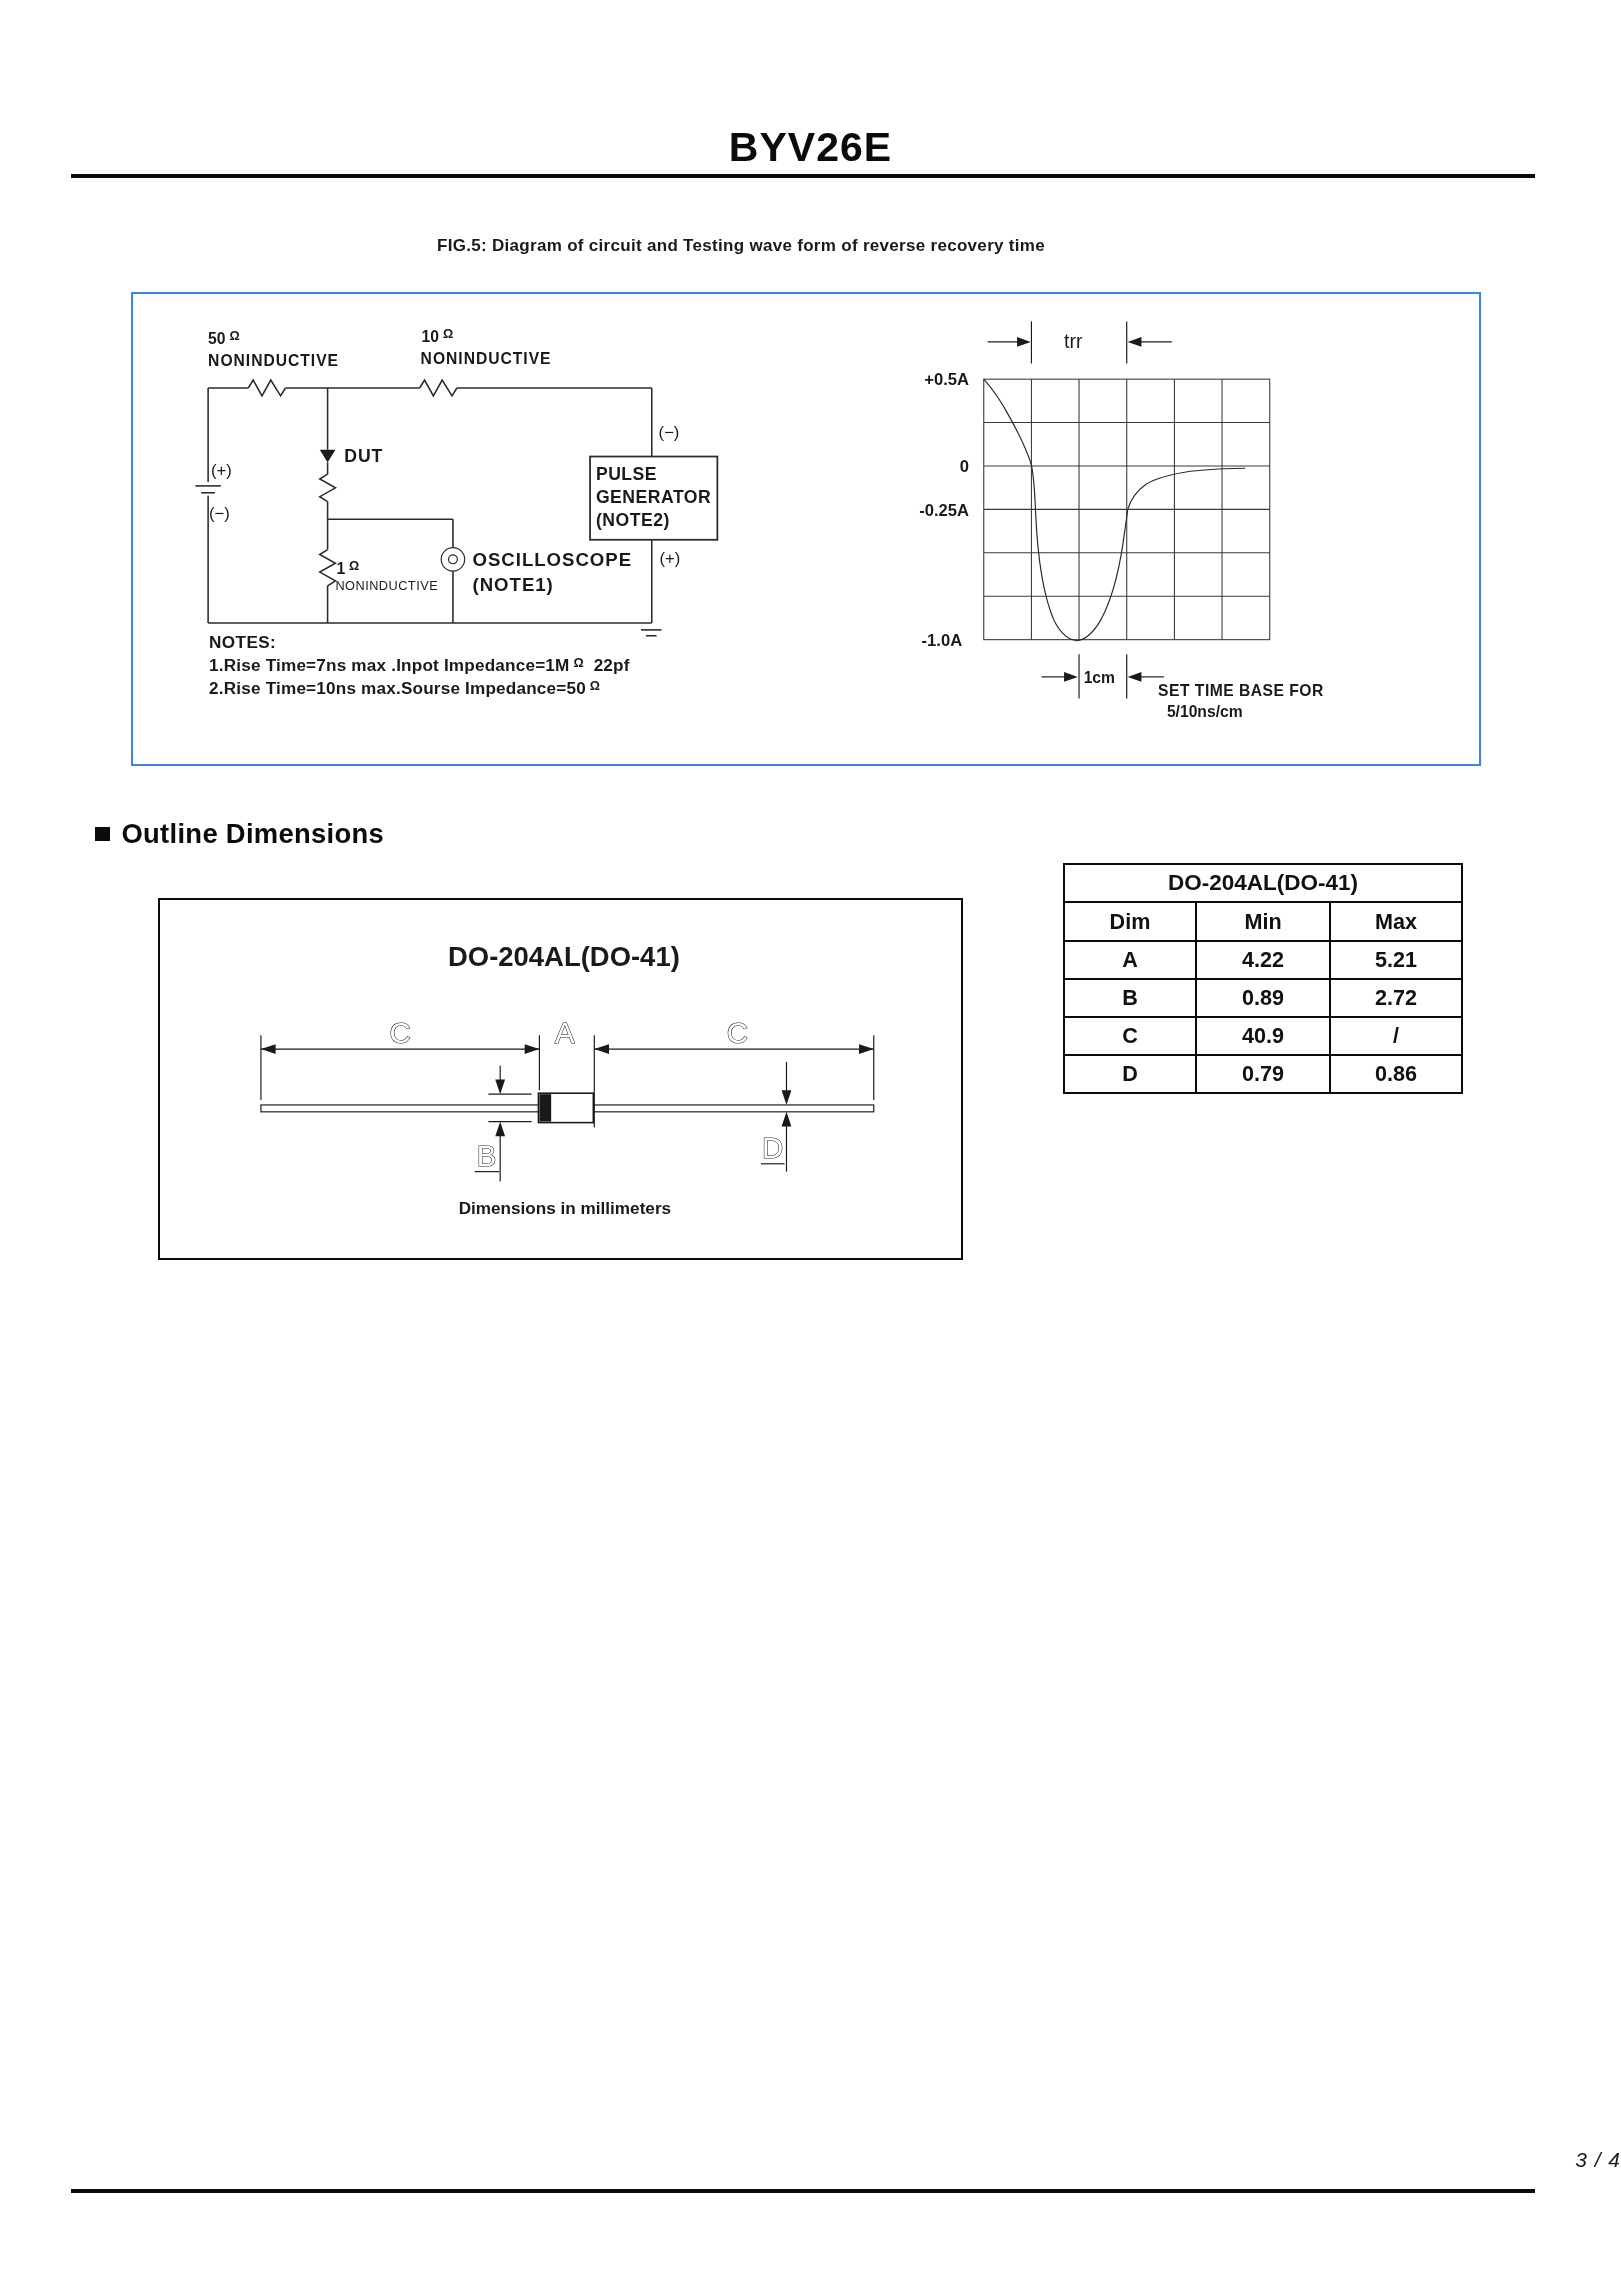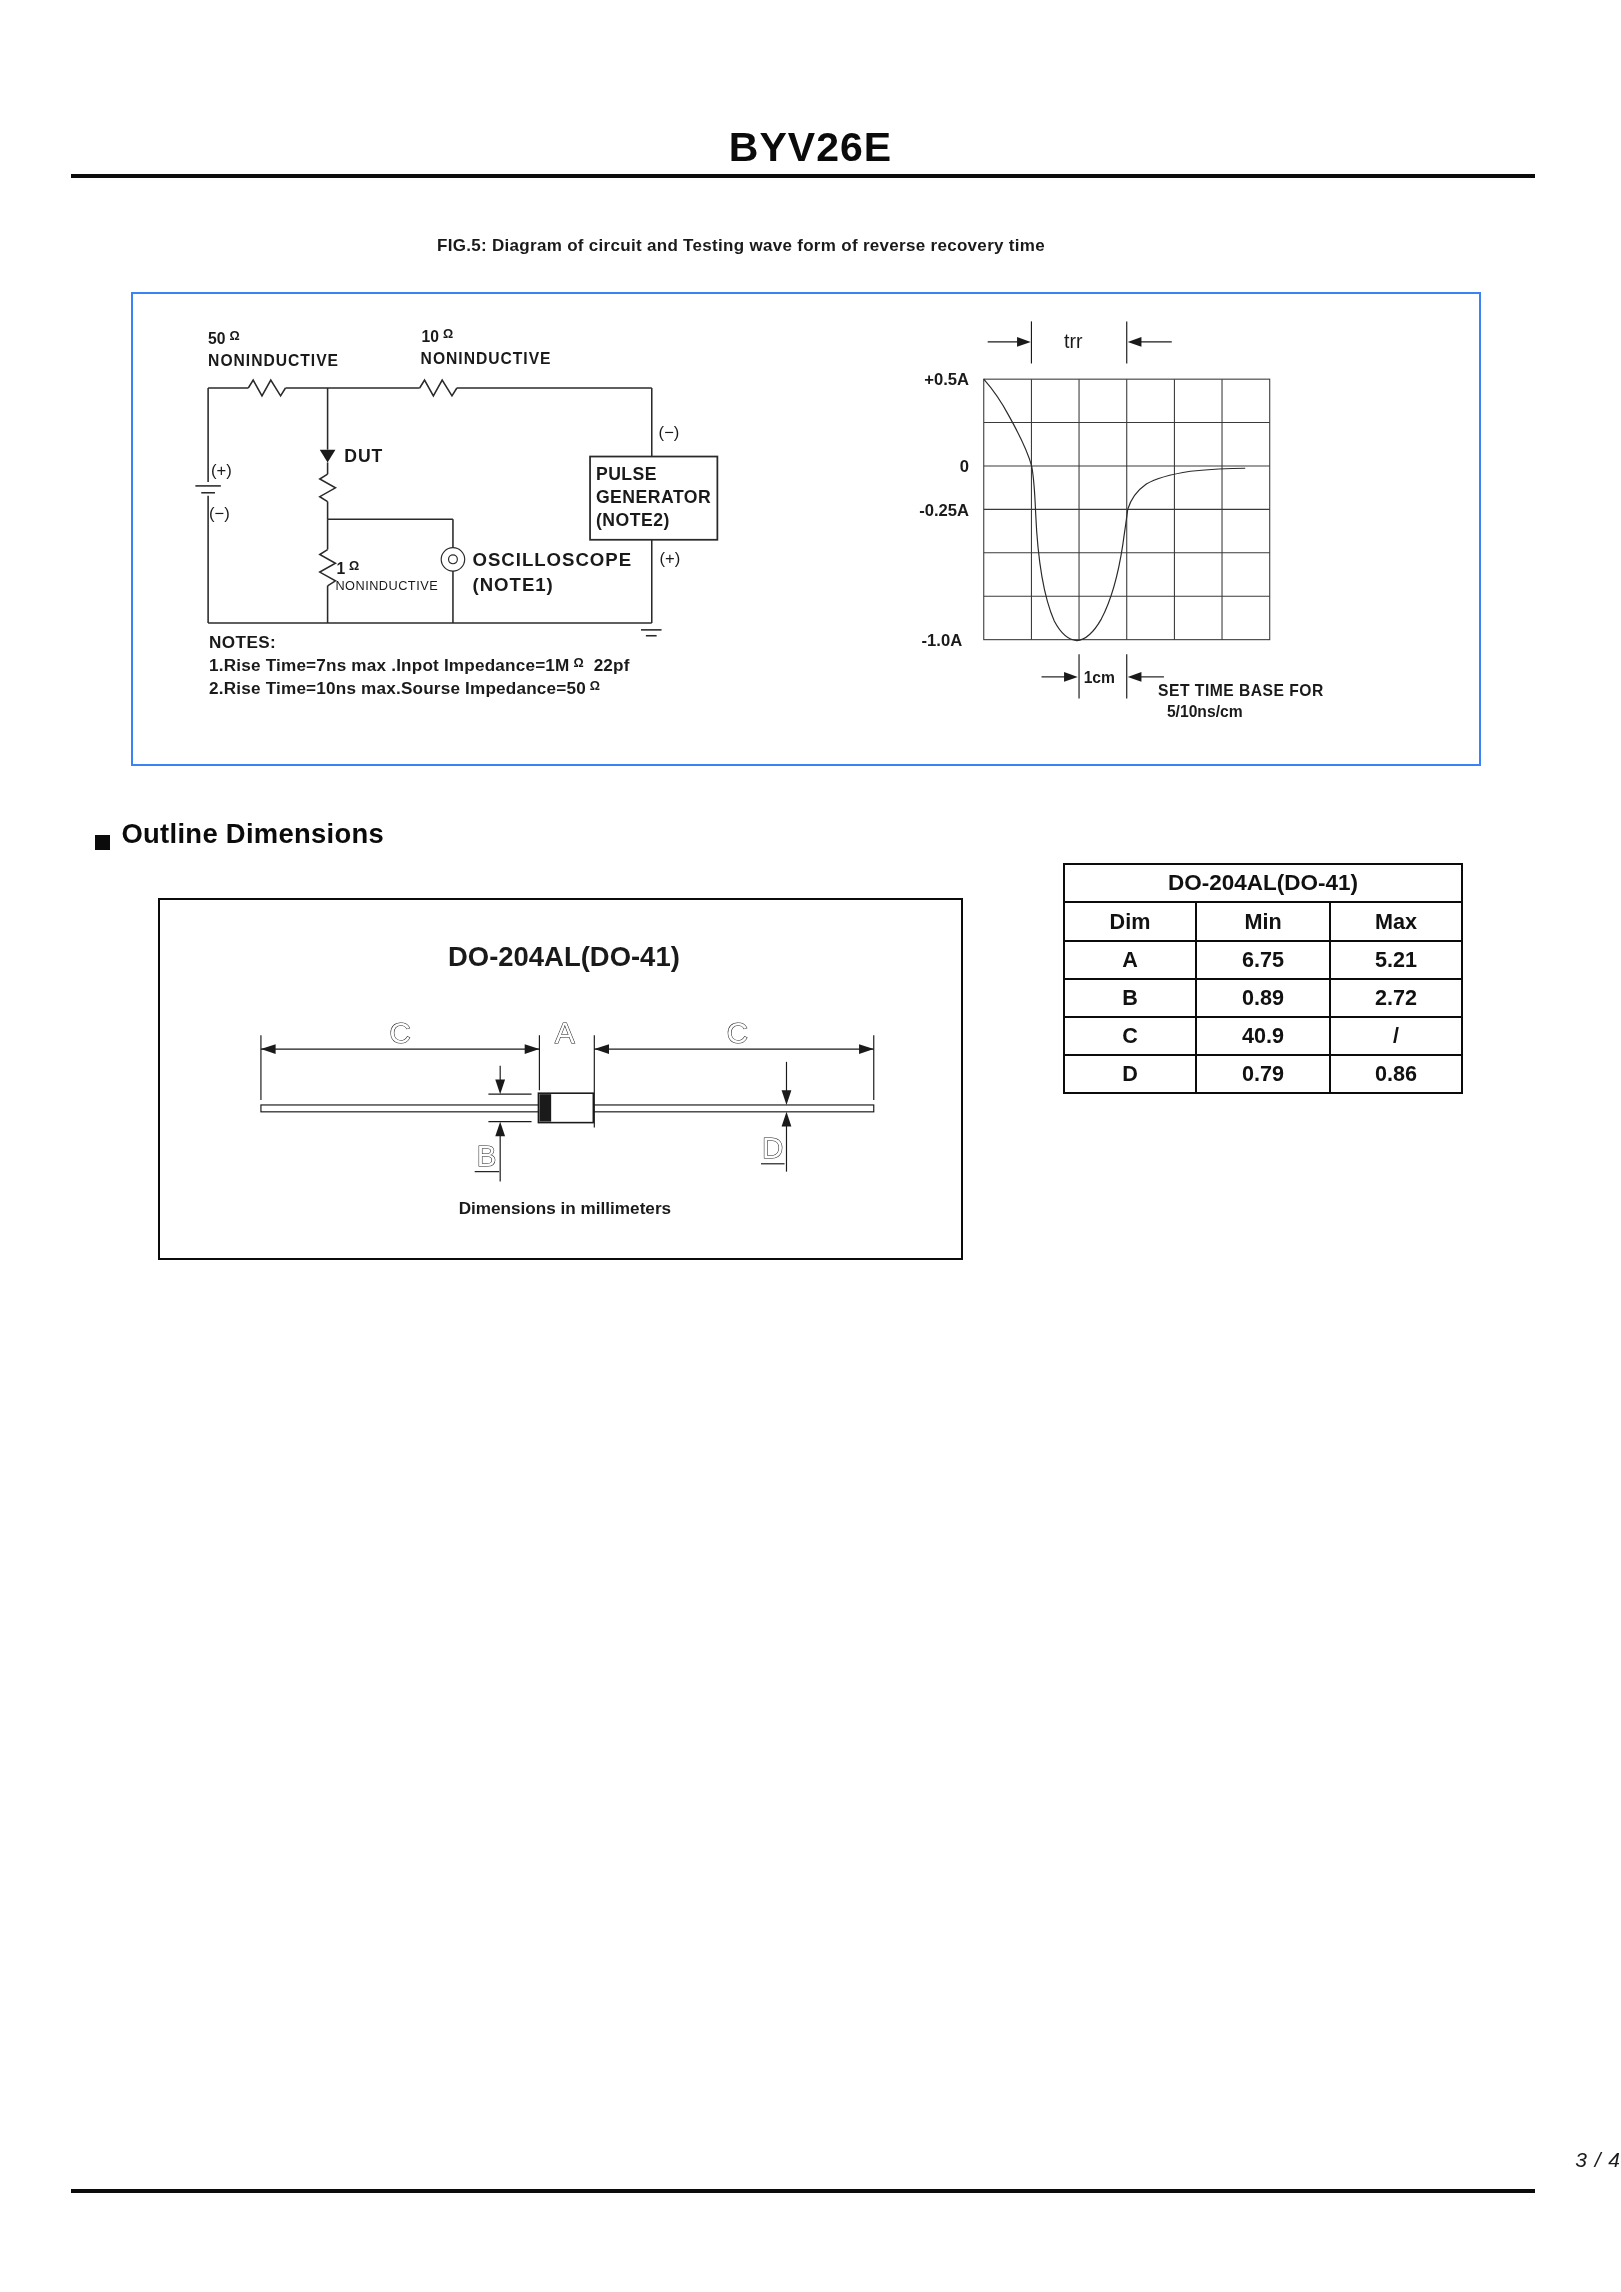--- a/index.html
+++ b/index.html
@@ -17,21 +17,21 @@
   .rule.top{top:146px;}
   .rule.bottom{top:2161px;}
   .fig-caption{
     left:437px;top:208px;font-size:17px;font-weight:700;letter-spacing:0.3px;color:#1a1a1a;
   }
   .fig-box{
     left:131px;top:264px;width:1350px;height:474px;
     border:2px solid #3b82f6;box-sizing:border-box;background:#fff;
   }
   .fig-box svg{position:absolute;left:-2px;top:-2px;}
-  .section-head{left:95px;top:790px;display:flex;align-items:flex-end;}
+  .section-head{left:95px;top:790px;display:flex;align-items:center;}
   .section-head .bullet{width:14.7px;height:14.7px;background:#0b0b0b;margin-right:11.8px;}
   .section-head .txt{font-size:27.4px;font-weight:700;color:#0b0b0b;letter-spacing:0.3px;}
   .outline-box{
     left:158px;top:870px;width:805px;height:362px;
     border:2.9px solid #0b0b0b;box-sizing:border-box;background:#fff;
   }
   .outline-box svg{position:absolute;left:-2.9px;top:-2.9px;}
   table.dims{
     position:absolute;left:1063px;top:863px;width:399px;
     border-collapse:collapse;table-layout:fixed;background:#fff;
@@ -239,21 +239,21 @@
         <tr>
           <th class="t-title" colspan="3">DO-204AL(DO-41)</th>
         </tr>
     <tr>
       <th class="t-colhead">Dim</th>
       <th class="t-colhead">Min</th>
       <th class="t-colhead">Max</th>
     </tr>
     <tr class="t-row">
       <td>A</td>
-      <td>6.75</td>
+      <td>4.22</td>
       <td>5.21</td>
     </tr>
     <tr class="t-row">
       <td>B</td>
       <td>0.89</td>
       <td>2.72</td>
     </tr>
     <tr class="t-row">
       <td>C</td>
       <td>40.9</td>

